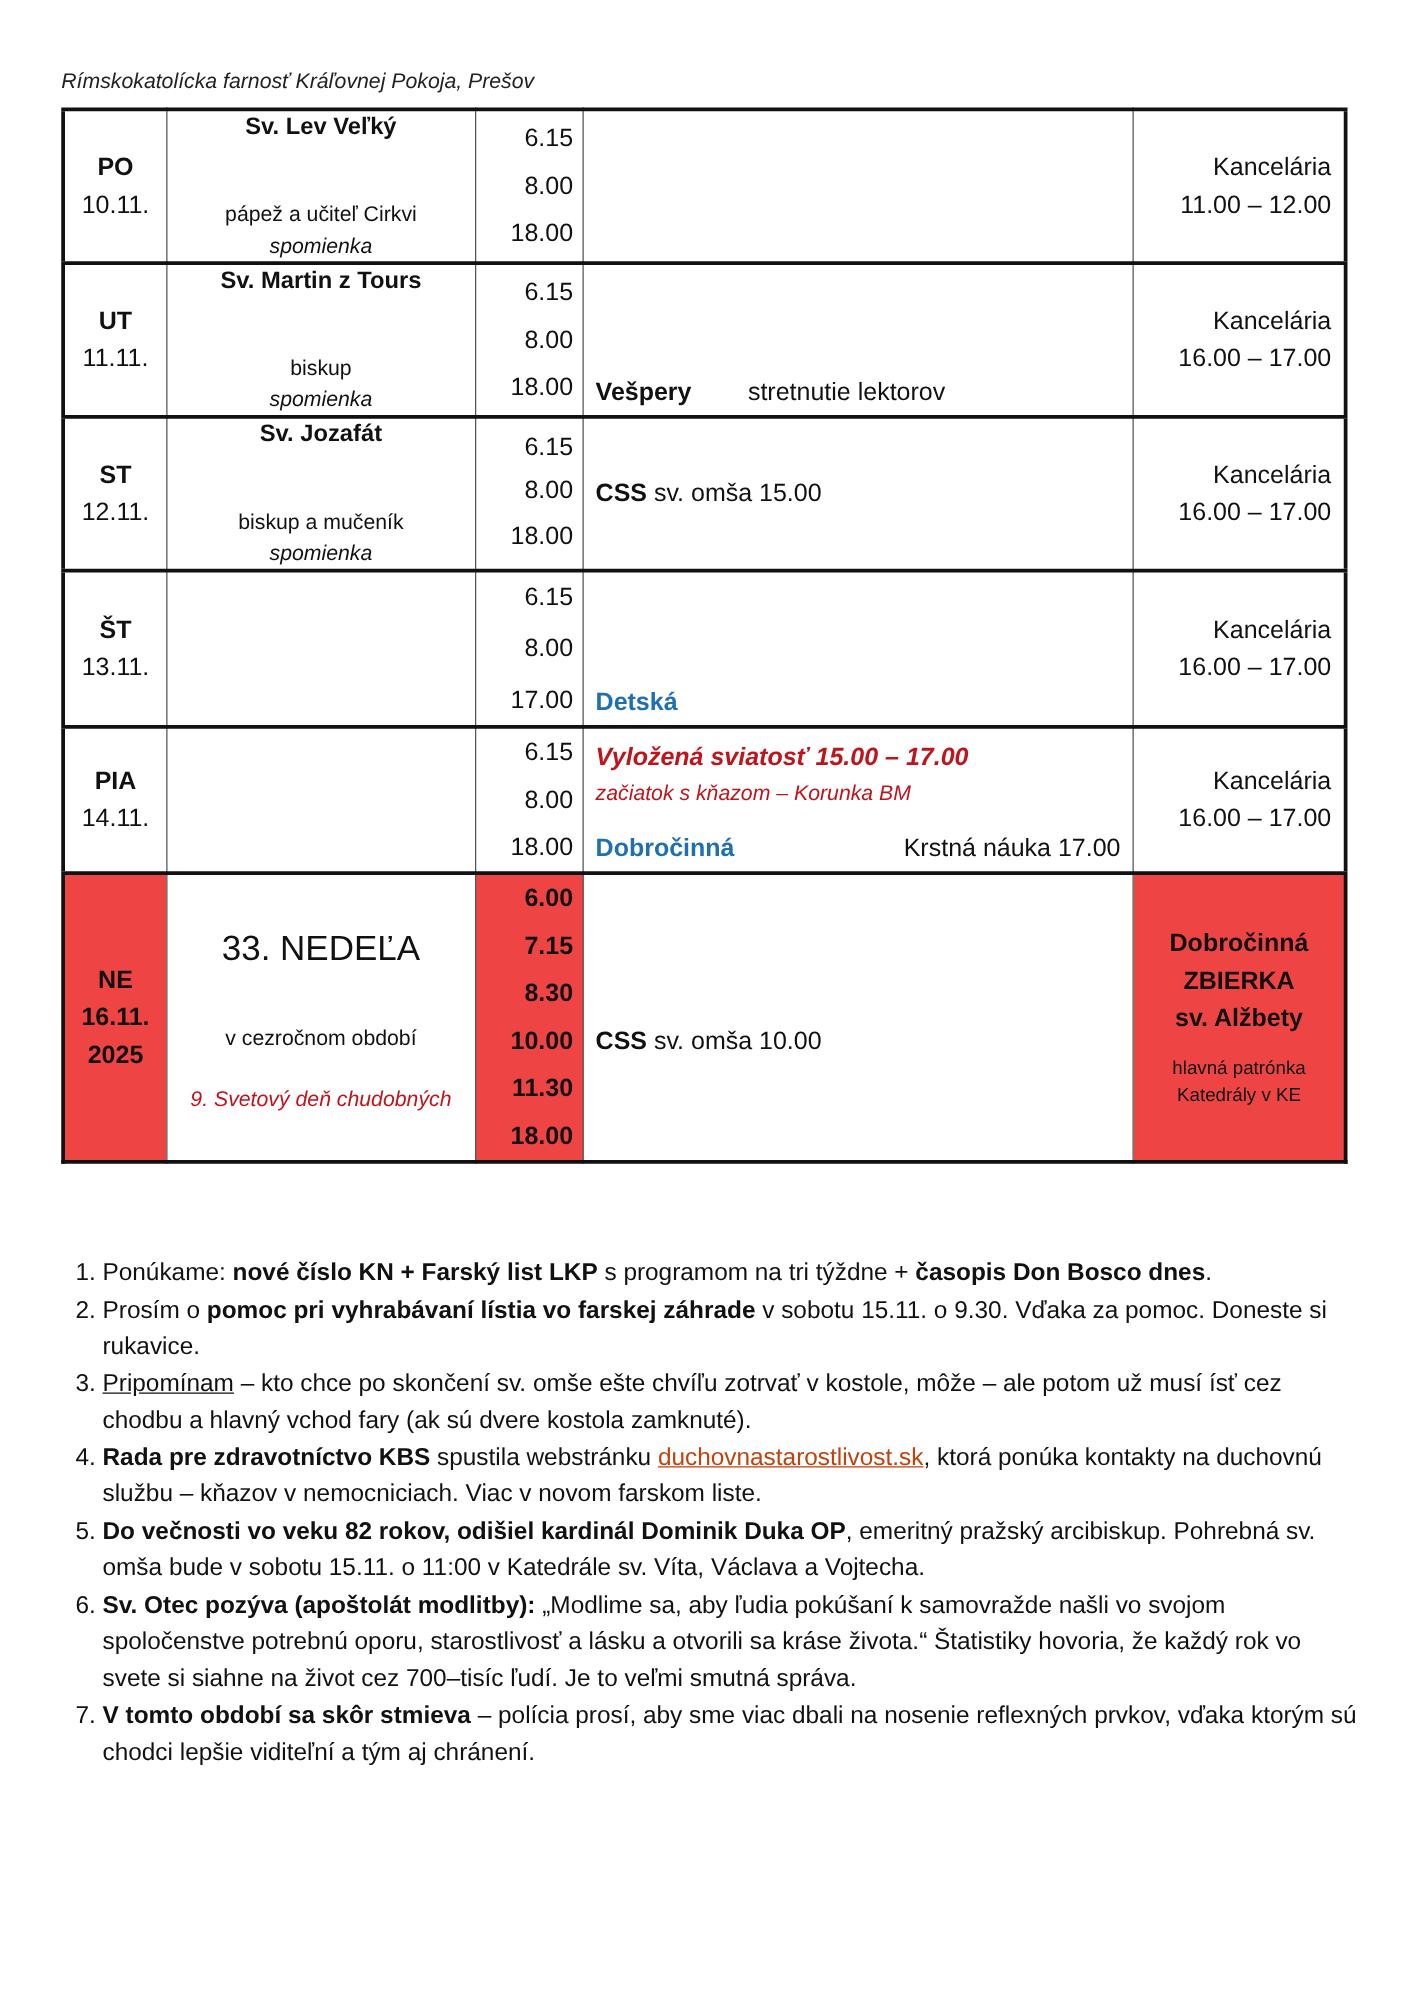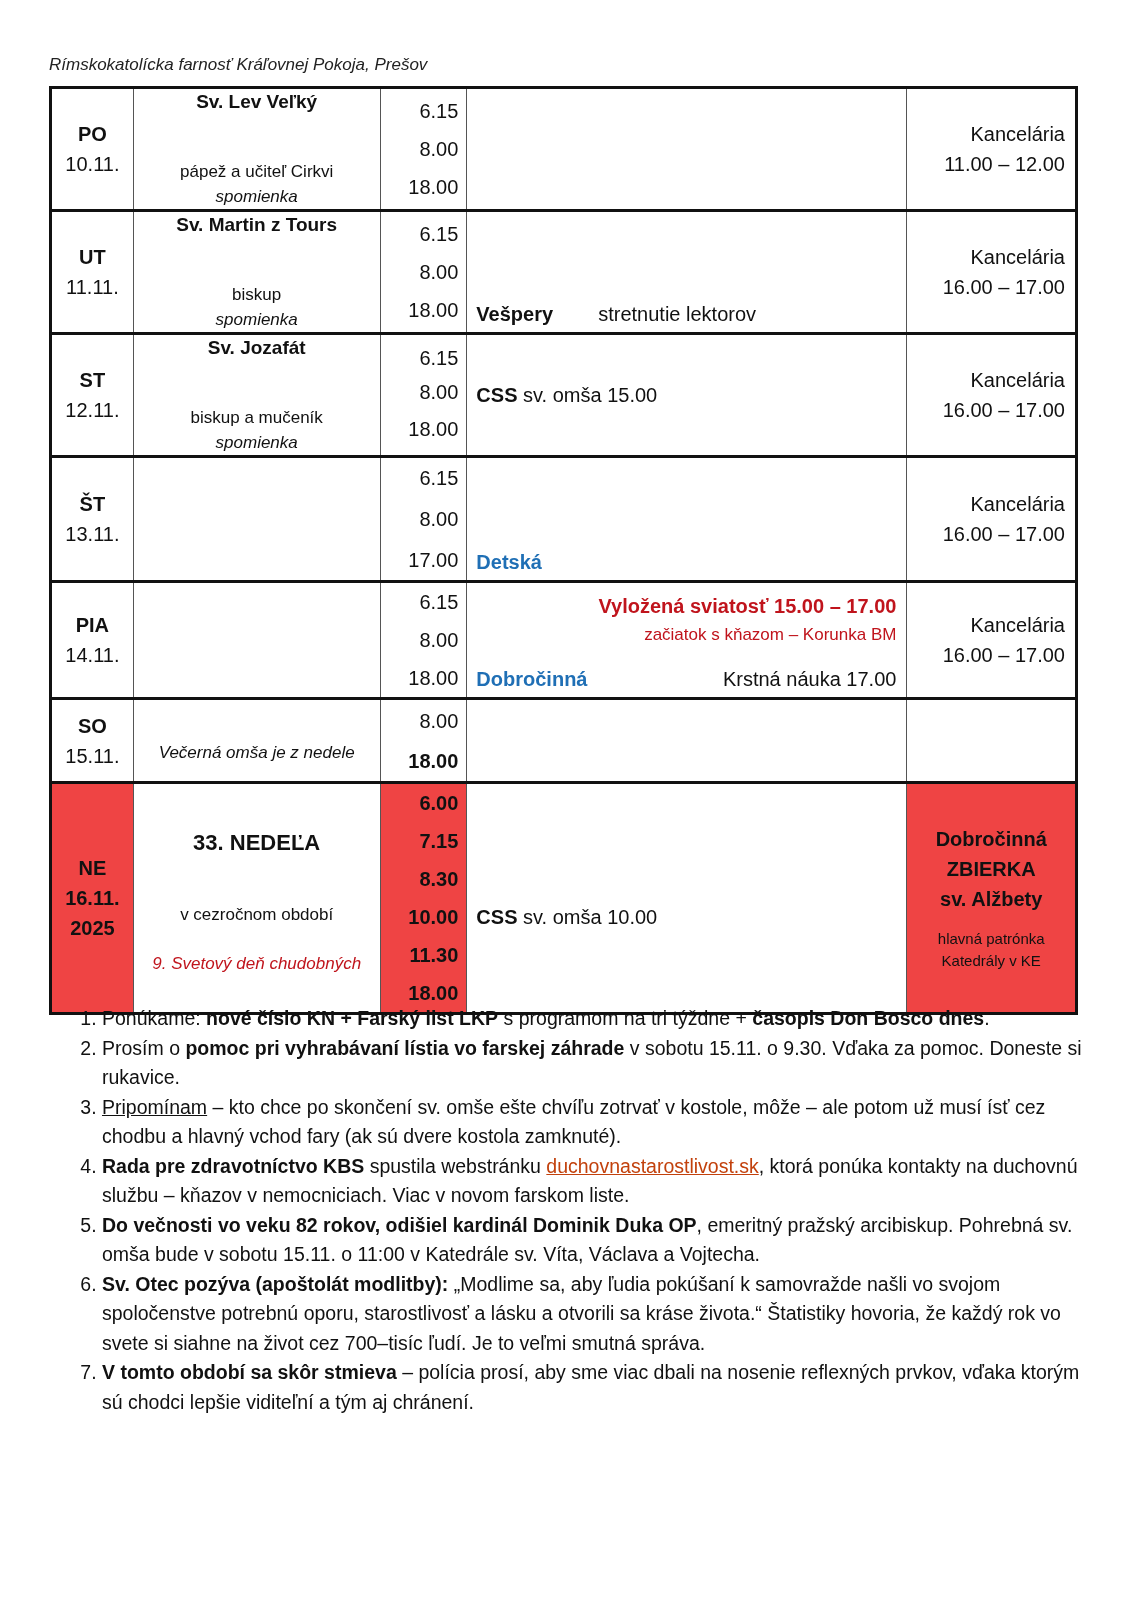--- a/index.html
+++ b/index.html
@@ -31,29 +31,29 @@
     .saint-desc { font-size: 17px; line-height: 25px; margin-top: 44px; }
     .saint-feast { font-style: italic; font-size: 17px; line-height: 25px; }
     .time-list div { line-height: 38px; }
     .sun .time-list div { line-height: 38px; font-weight: bold; }
     .sun .c-day, .sun .c-time, .sun .c-office { background: #ef4444; }
     .sun .c-day { font-weight: bold; }
     .bold { font-weight: bold; }
     .blue { color: #1f6fb5; font-weight: bold; }
     .red { color: #c0141c; }
     .note-line { position: absolute; left: 9px; right: 10px; }
-    .center { text-align: right; }
+    .center { text-align: left; font-style: italic; }
     .office-sun { text-align: center !important; padding-right: 0 !important; }
     .office-sun .big { font-weight: bold; font-size: 20px; line-height: 30px; }
     .office-sun .small { font-size: 15px; line-height: 22px; }
     ol.notices {
       position: absolute; left: 49px; top: 1004px; width: 1010px;
       margin: 0; padding-left: 33px; font-size: 19.5px; line-height: 29.5px;
     }
-    ol.notices li { padding-left: 0; margin-left: 20px; }
+    ol.notices li { padding-left: 0; }
     ol.notices li::marker { font-weight: normal; }
     .u { text-decoration: underline; }
     a.link { color: #c2410c; text-decoration: underline; }
   </style>
 </head>
 <body>
 
 <div class="header">Rímskokatolícka farnosť Kráľovnej Pokoja, Prešov</div>
 
 <table class="sched">
@@ -172,44 +172,29 @@
         <span class="blue">Dobročinná</span>
         <span style="float:right">Krstná náuka 17.00</span>
       </div>
     </td>
     <td class="c-office">
       <div>Kancelária</div>
       <div>16.00 – 17.00</div>
     </td>
   </tr>
 
-  <tr class="day" style="height:84px">
-    <td class="c-day">
-      <div class="day-abbr">SO</div>
-      <div>15.11.</div>
-    </td>
-    <td class="c-saint" style="vertical-align:bottom;padding-bottom:16px;">
-      <div class="saint-feast">Večerná omša je z nedele</div>
-    </td>
-    <td class="c-time time-list">
-      <div style="line-height:40px">8.00</div>
-      <div class="bold" style="line-height:40px">18.00</div>
-    </td>
-    <td class="c-notes"></td>
-    <td class="c-office"></td>
-  </tr>
 
   <tr class="day sun" style="height:228px">
     <td class="c-day">
       <div class="day-abbr">NE</div>
       <div>16.11.</div>
       <div>2025</div>
     </td>
     <td class="c-saint">
-      <div style="font-weight:bold;font-size:22px;line-height:30px;margin-top:8px;">33. NEDEĽA</div>
+      <div style="font-weight:normal;font-size:28px;line-height:30px;margin-top:8px;">33. NEDEĽA</div>
       <div class="saint-desc">v cezročnom období</div>
       <div class="saint-feast red" style="margin-top:24px;">9. Svetový deň chudobných</div>
     </td>
     <td class="c-time time-list">
       <div>6.00</div>
       <div>7.15</div>
       <div>8.30</div>
       <div>10.00</div>
       <div>11.30</div>
       <div>18.00</div>

